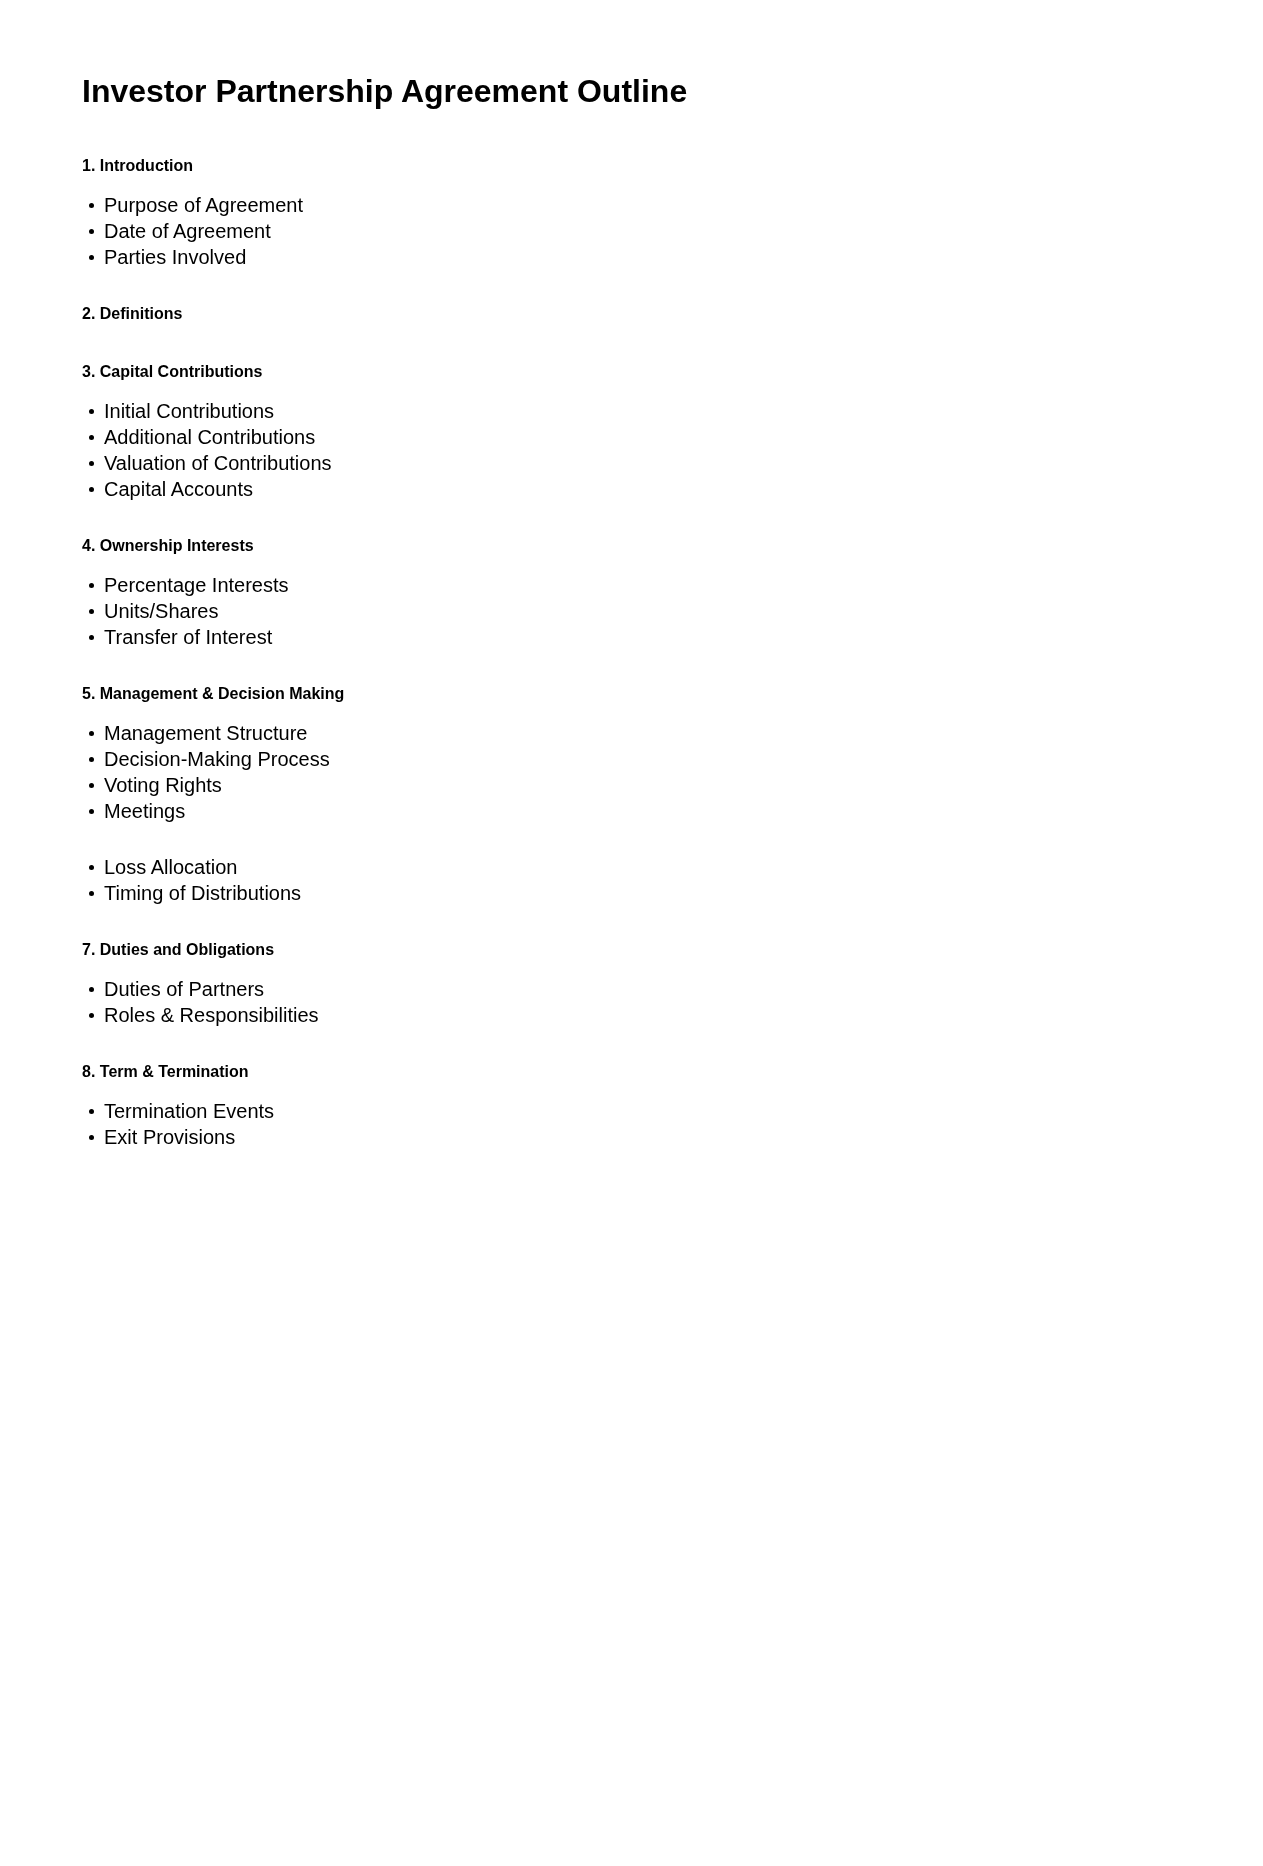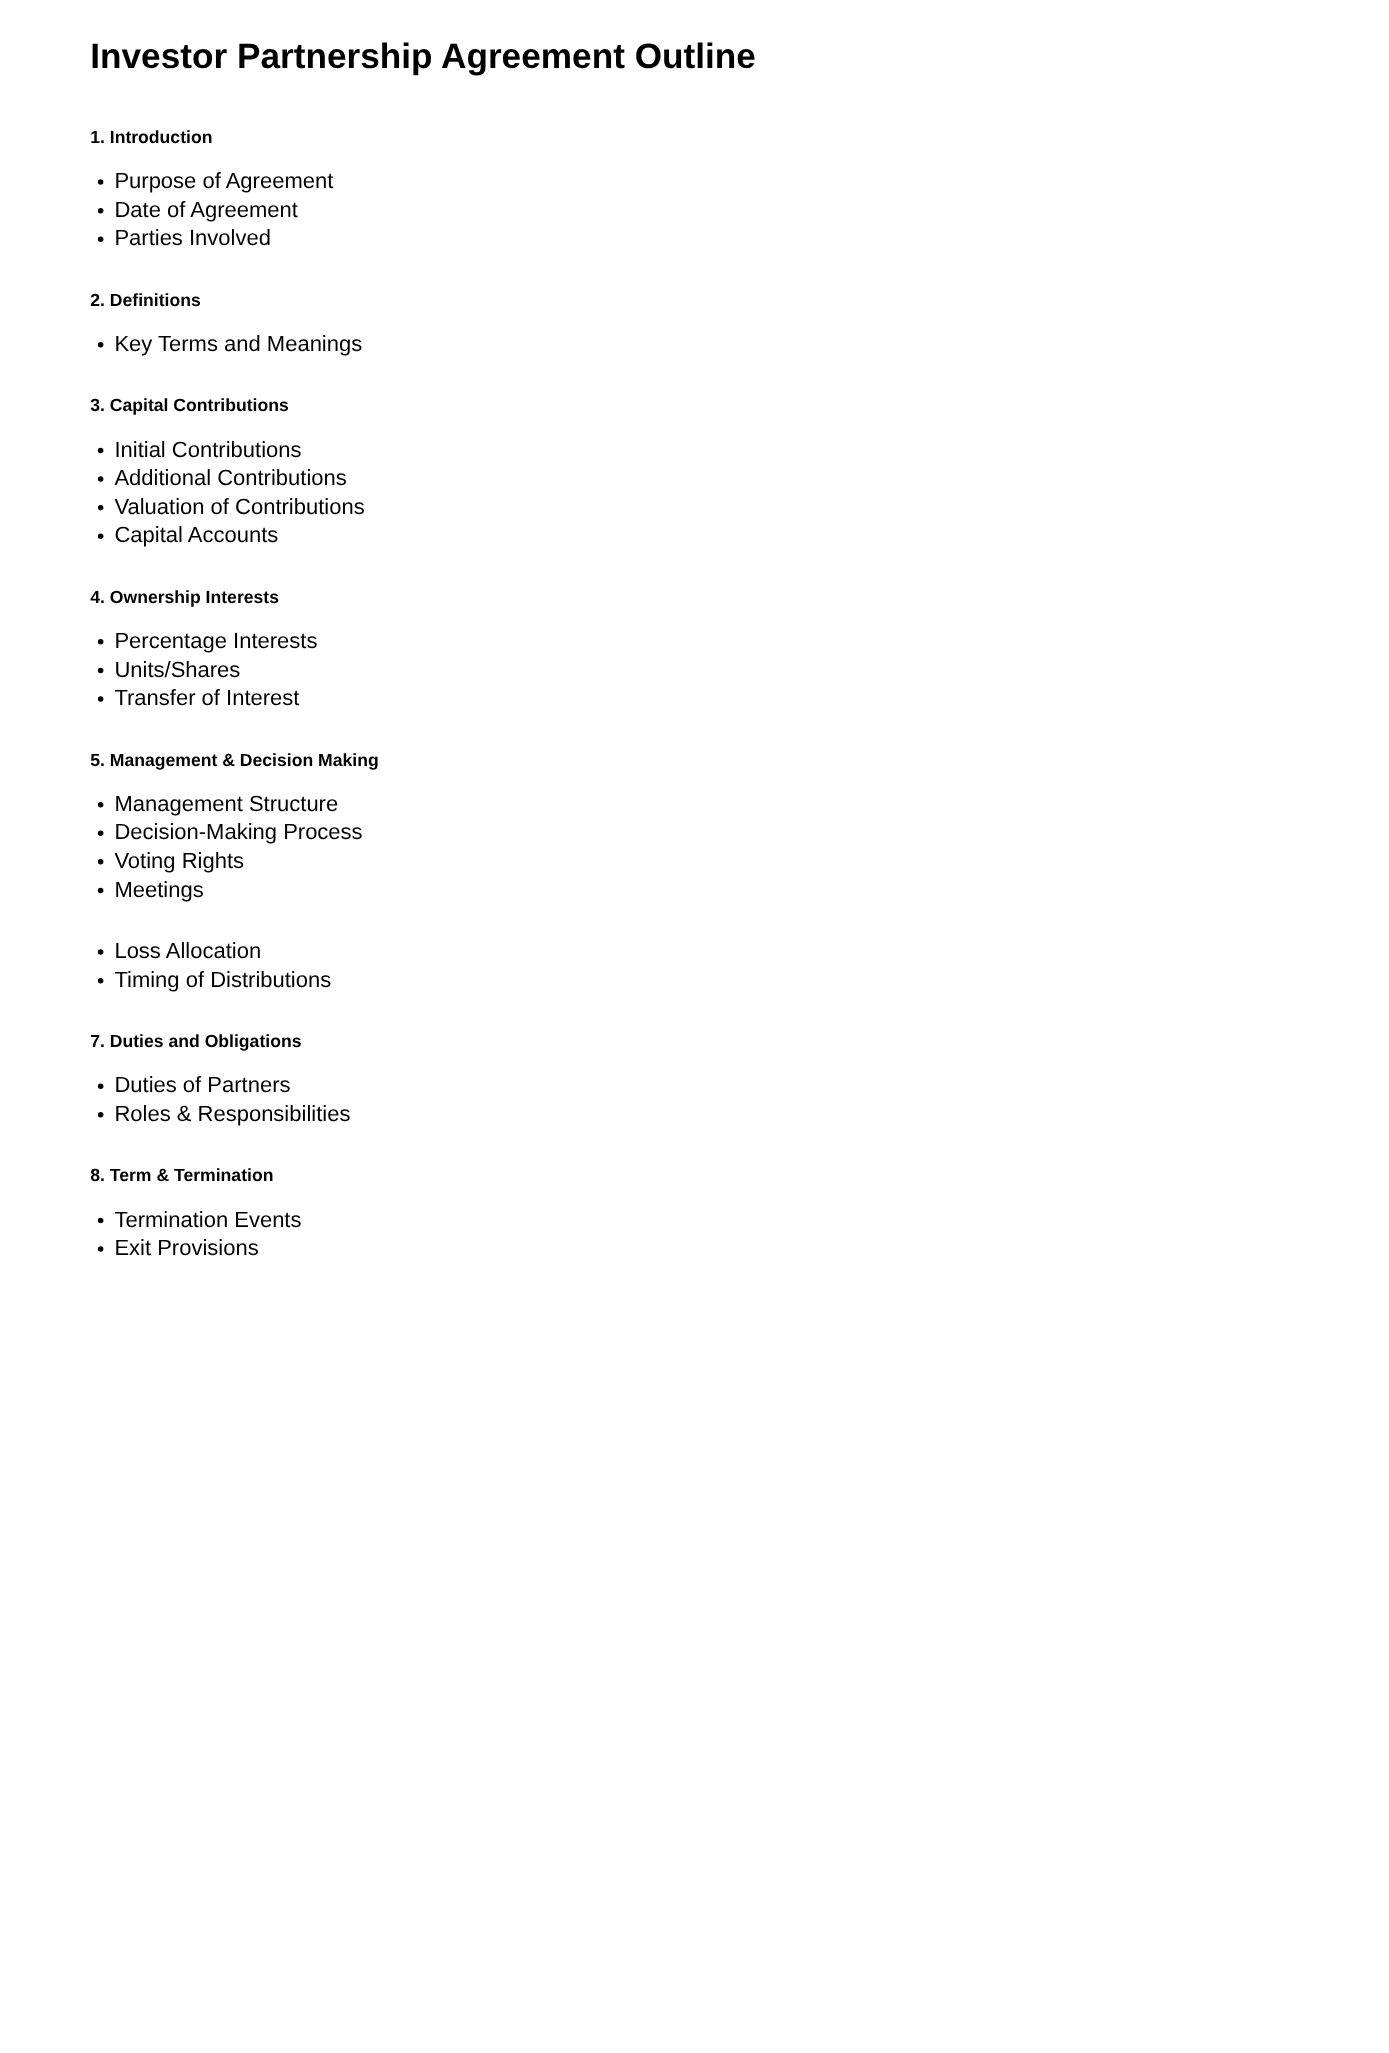--- a/index.html
+++ b/index.html
@@ -9,21 +9,21 @@
   }
   body {
     width: 1263px;
     height: 1866px;
     overflow: hidden;
     font-family: "Liberation Sans", "DejaVu Sans", sans-serif;
     color: #000000;
   }
   .page {
     position: relative;
-    padding: 33px 0 0 82px;
+    padding: 73px 0 0 82px;
   }
   .doc-title {
     font-size: 32px;
     line-height: 37px;
     font-weight: bold;
     margin: 0 0 42px 0;
   }
   .section {
     margin: 0 0 30px 0;
   }
@@ -63,23 +63,20 @@
     <h2 class="section-heading">1. Introduction</h2>
     <ul class="section-list">
       <li><span class="bullet"></span><span>Purpose of Agreement</span></li>
       <li><span class="bullet"></span><span>Date of Agreement</span></li>
       <li><span class="bullet"></span><span>Parties Involved</span></li>
     </ul>
   </div>
 
   <div class="section">
     <h2 class="section-heading">2. Definitions</h2>
-    <ul class="section-list">
-      <li><span class="bullet"></span><span>Key Terms and Meanings</span></li>
-    </ul>
   </div>
 
   <div class="section">
     <h2 class="section-heading">3. Capital Contributions</h2>
     <ul class="section-list">
       <li><span class="bullet"></span><span>Initial Contributions</span></li>
       <li><span class="bullet"></span><span>Additional Contributions</span></li>
       <li><span class="bullet"></span><span>Valuation of Contributions</span></li>
       <li><span class="bullet"></span><span>Capital Accounts</span></li>
     </ul>

